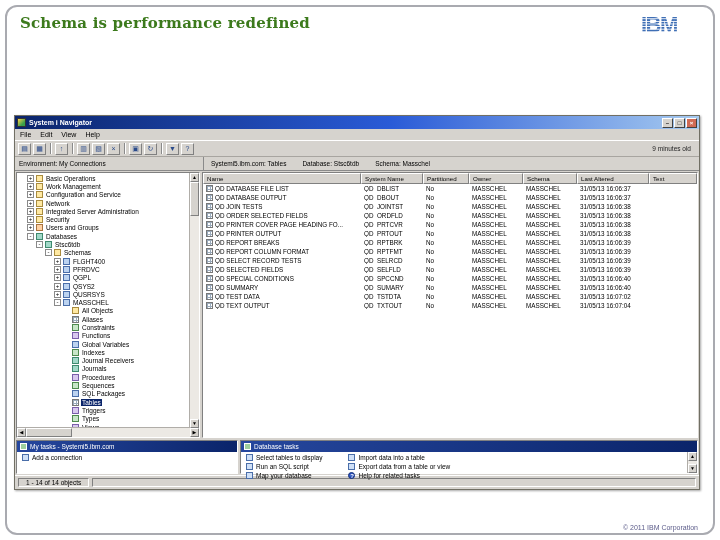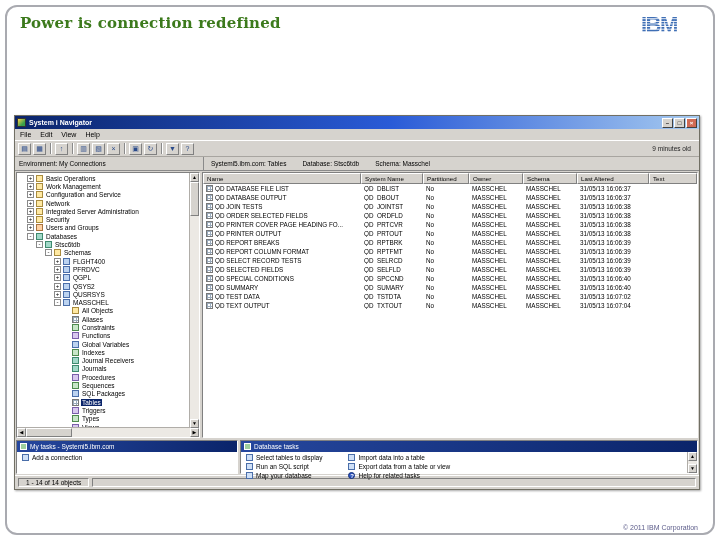--- a/index.html
+++ b/index.html
@@ -93,21 +93,21 @@
 
   .statusbar{height:11px;flex:0 0 auto;display:flex;align-items:center;padding:1px 3px;border-top:1px solid #fff;gap:3px;}
   .status-cell{border:1px solid;border-color:#808080 #fff #fff #808080;height:9px;display:flex;align-items:center;
     padding:0 7px;font-size:6.5px;box-sizing:border-box;}
 </style>
 </head>
 <body>
 
 <div class="frame"></div>
 
-<div class="slide-title">Power is connection redefined</div>
+<div class="slide-title">Schema is performance redefined</div>
 
 <svg class="ibm-logo" width="58" height="24" viewBox="0 0 58 24">
   <defs>
     <pattern id="ibmbars" x="0" y="1" width="4" height="2.6" patternUnits="userSpaceOnUse">
       <rect width="4" height="1.7" fill="#3b6cb4"></rect>
     </pattern>
   </defs>
   <text x="1" y="19" font-family="Liberation Sans, sans-serif" font-size="22" font-weight="bold" letter-spacing="-1.5" fill="url(#ibmbars)">IBM</text>
 </svg>
 

